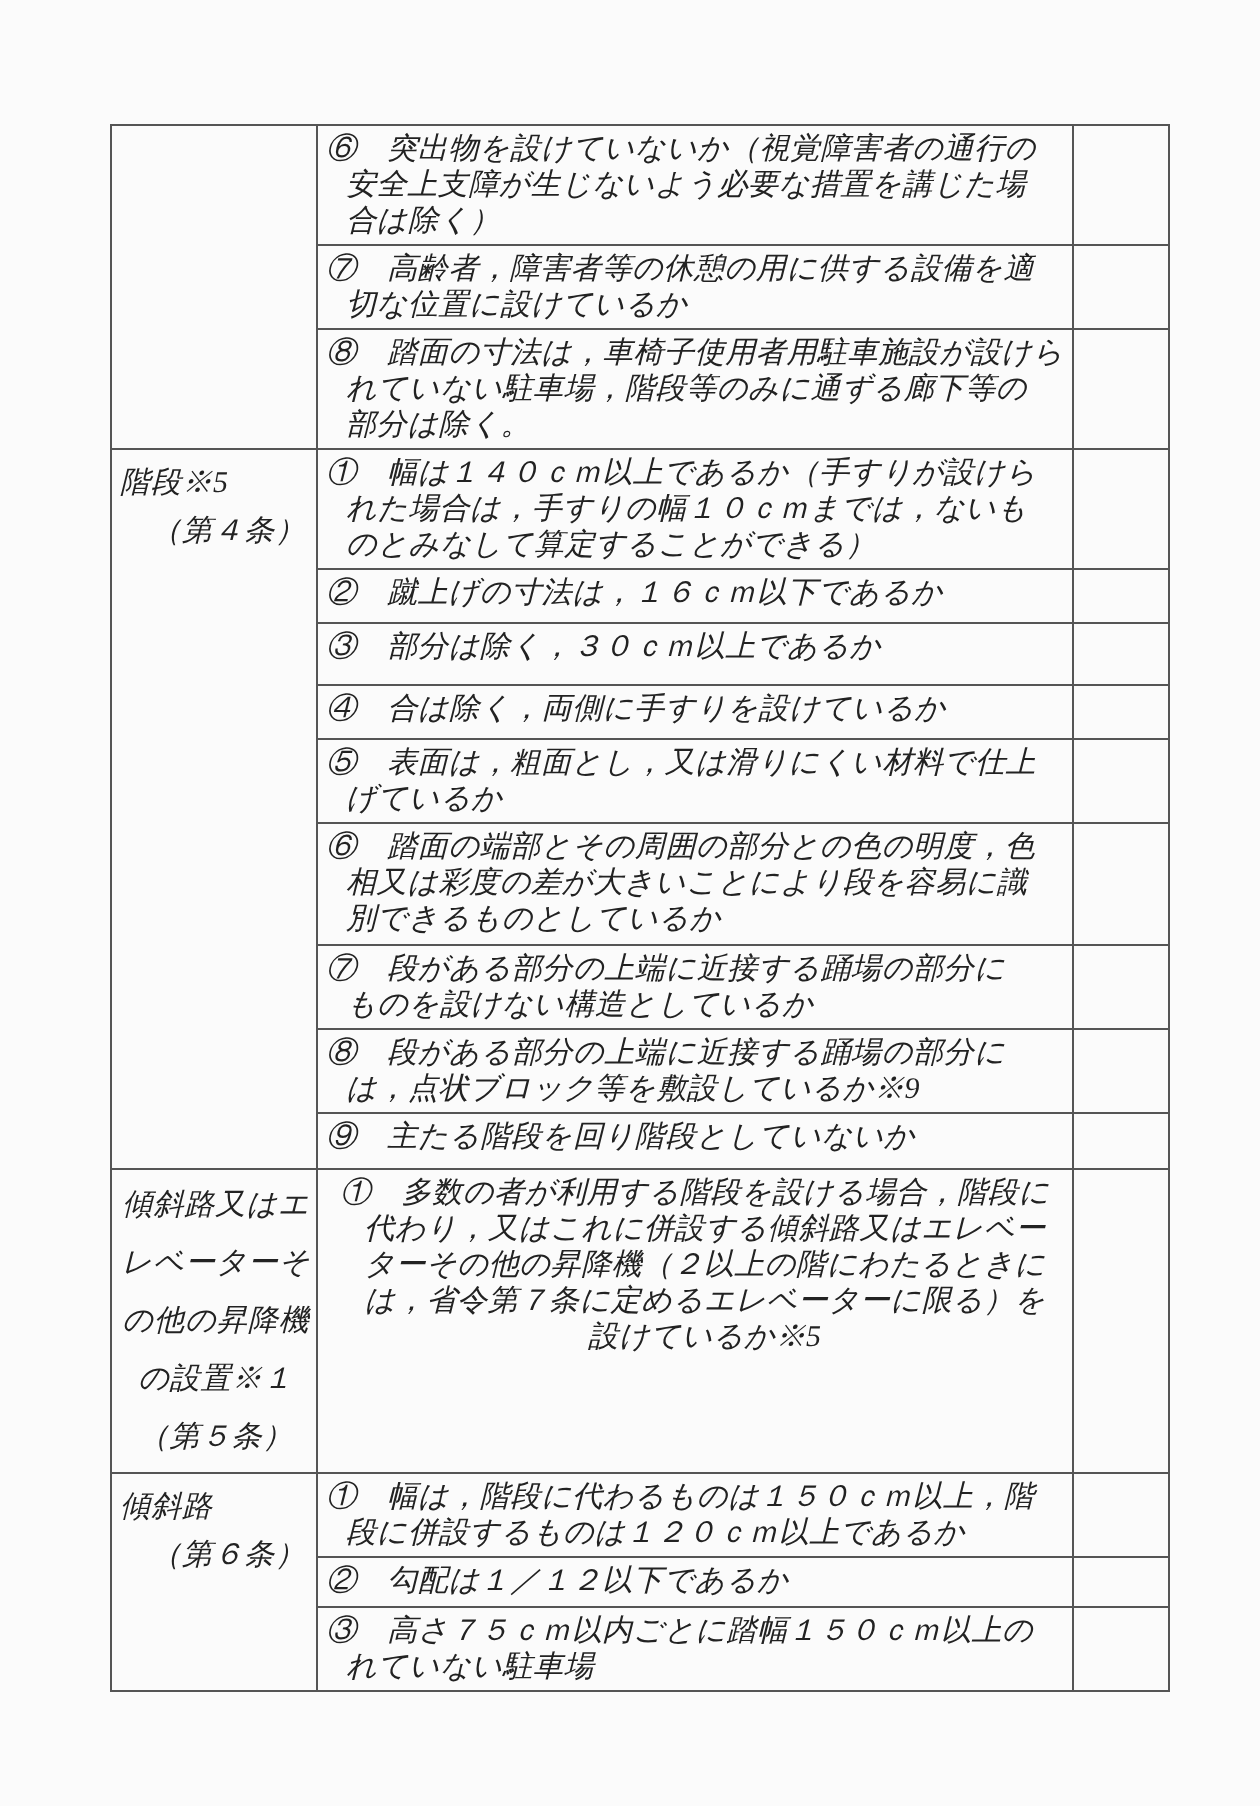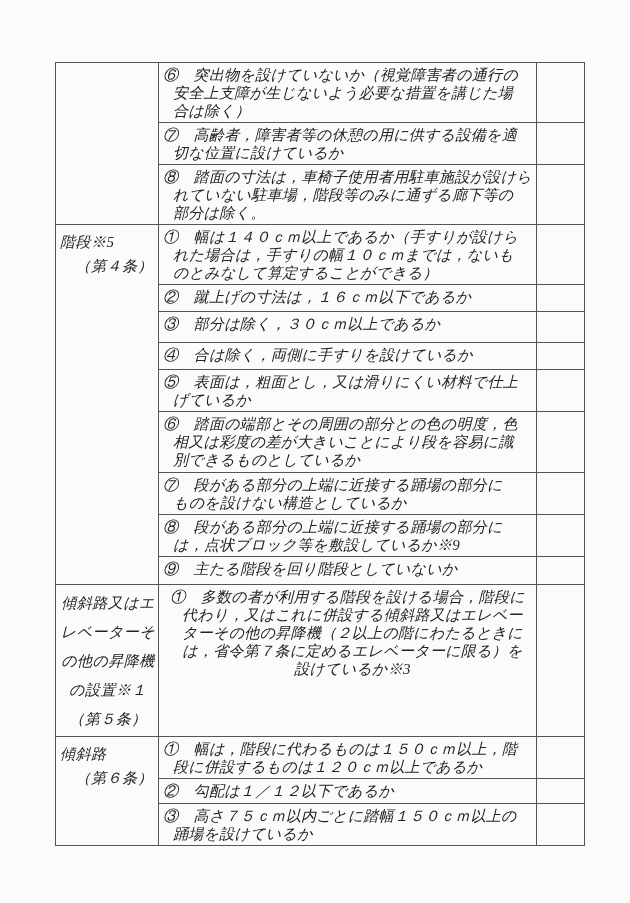--- a/index.html
+++ b/index.html
@@ -138,35 +138,35 @@
       <tr style="height:143px;text-align:center;">
         <td class="label spread">傾斜路又はエ
 レベーターそ
 の他の昇降機
 の設置※１
 （第５条）</td>
         <td class="item">①　多数の者が利用する階段を設ける場合，階段に
 代わり，又はこれに併設する傾斜路又はエレベー
 ターその他の昇降機（２以上の階にわたるときに
 は，省令第７条に定めるエレベーターに限る）を
-設けているか※3</td>
+設けているか※5</td>
         <td class="check"></td>
       </tr>
 
       <tr style="height:42px;margin-left:16px;">
         <td class="label" rowspan="3">傾斜路
 　（第６条）</td>
         <td class="item">①　幅は，階段に代わるものは１５０ｃｍ以上，階
 段に併設するものは１２０ｃｍ以上であるか</td>
         <td class="check"></td>
       </tr>
       <tr style="height:25px;">
         <td class="item">②　勾配は１／１２以下であるか</td>
         <td class="check"></td>
       </tr>
       <tr style="height:40px;">
         <td class="item">③　高さ７５ｃｍ以内ごとに踏幅１５０ｃｍ以上の
-踊場を設けているか</td>
+れていない駐車場</td>
         <td class="check"></td>
       </tr>
     </tbody>
   </table>
 </div>
 
 </body></html>

